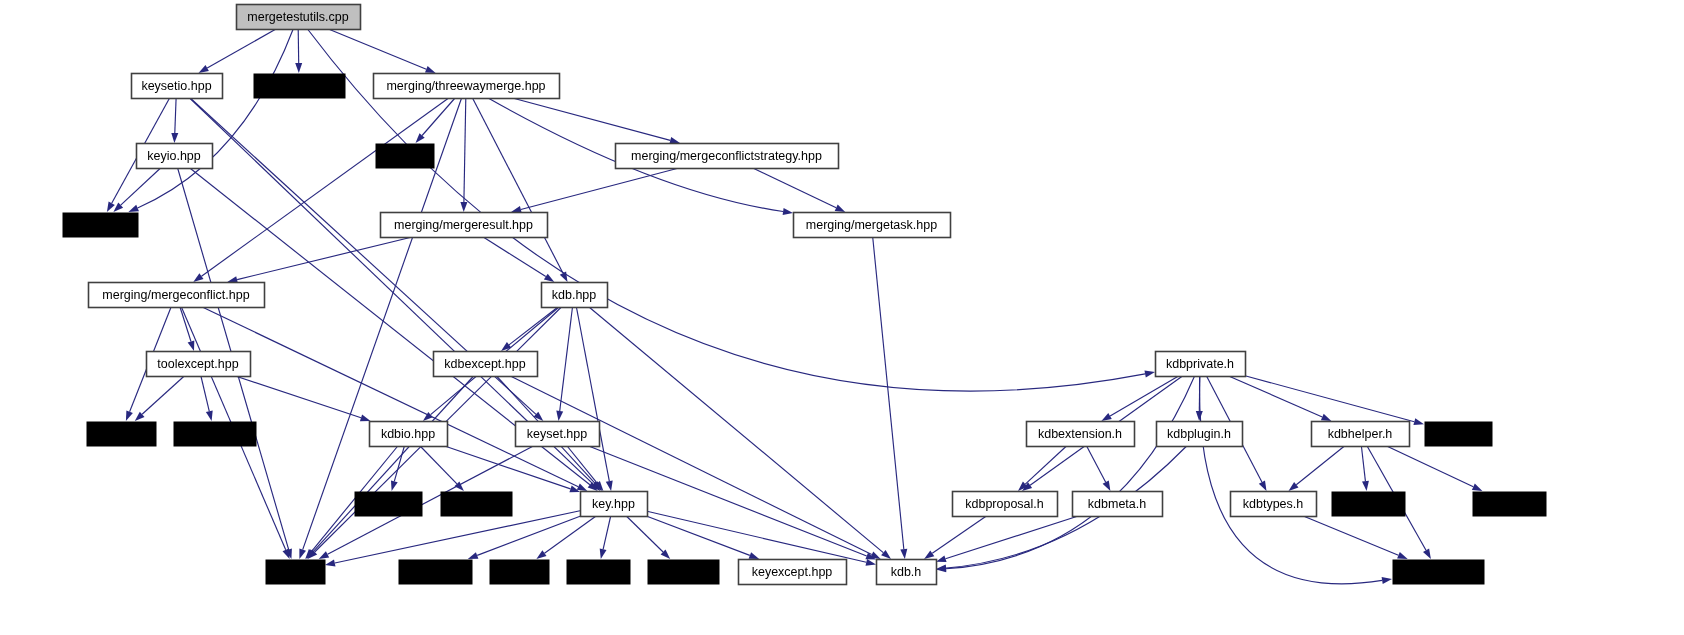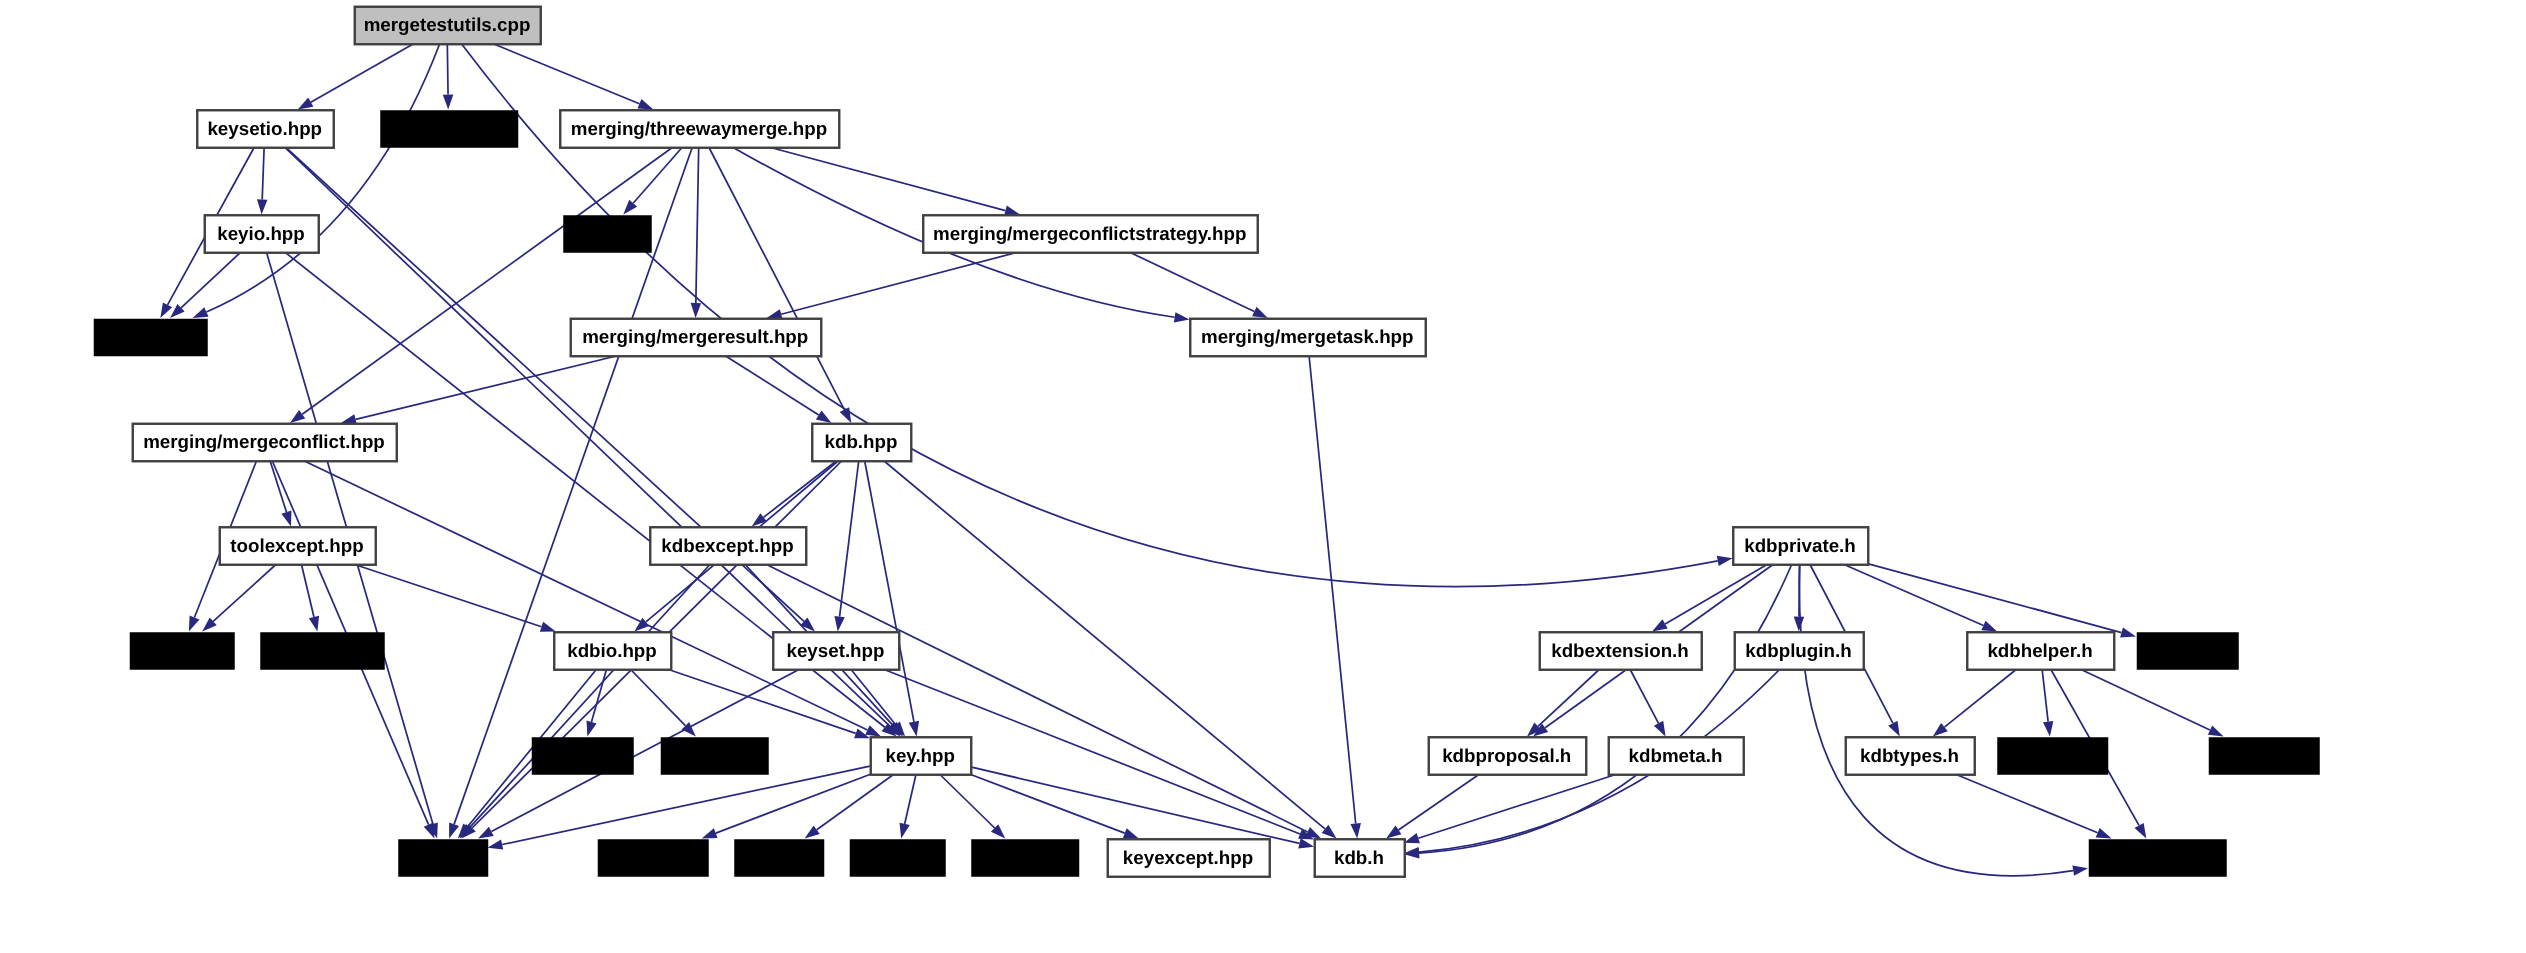--- a/index.html
+++ b/index.html
@@ -11,21 +11,20 @@
   body {
     width: 1684px;
     height: 635px;
     font-family: "Liberation Sans", sans-serif;
     overflow: hidden;
   }
   #graph-root {
     position: relative;
     width: 1684px;
     height: 635px;
-    font-weight: bold;
   }
   svg#depgraph {
     display: block;
     width: 1684px;
     height: 635px;
   }
   .edge-path {
     fill: none;
     stroke: #28287f;
     stroke-width: 1.15px;

